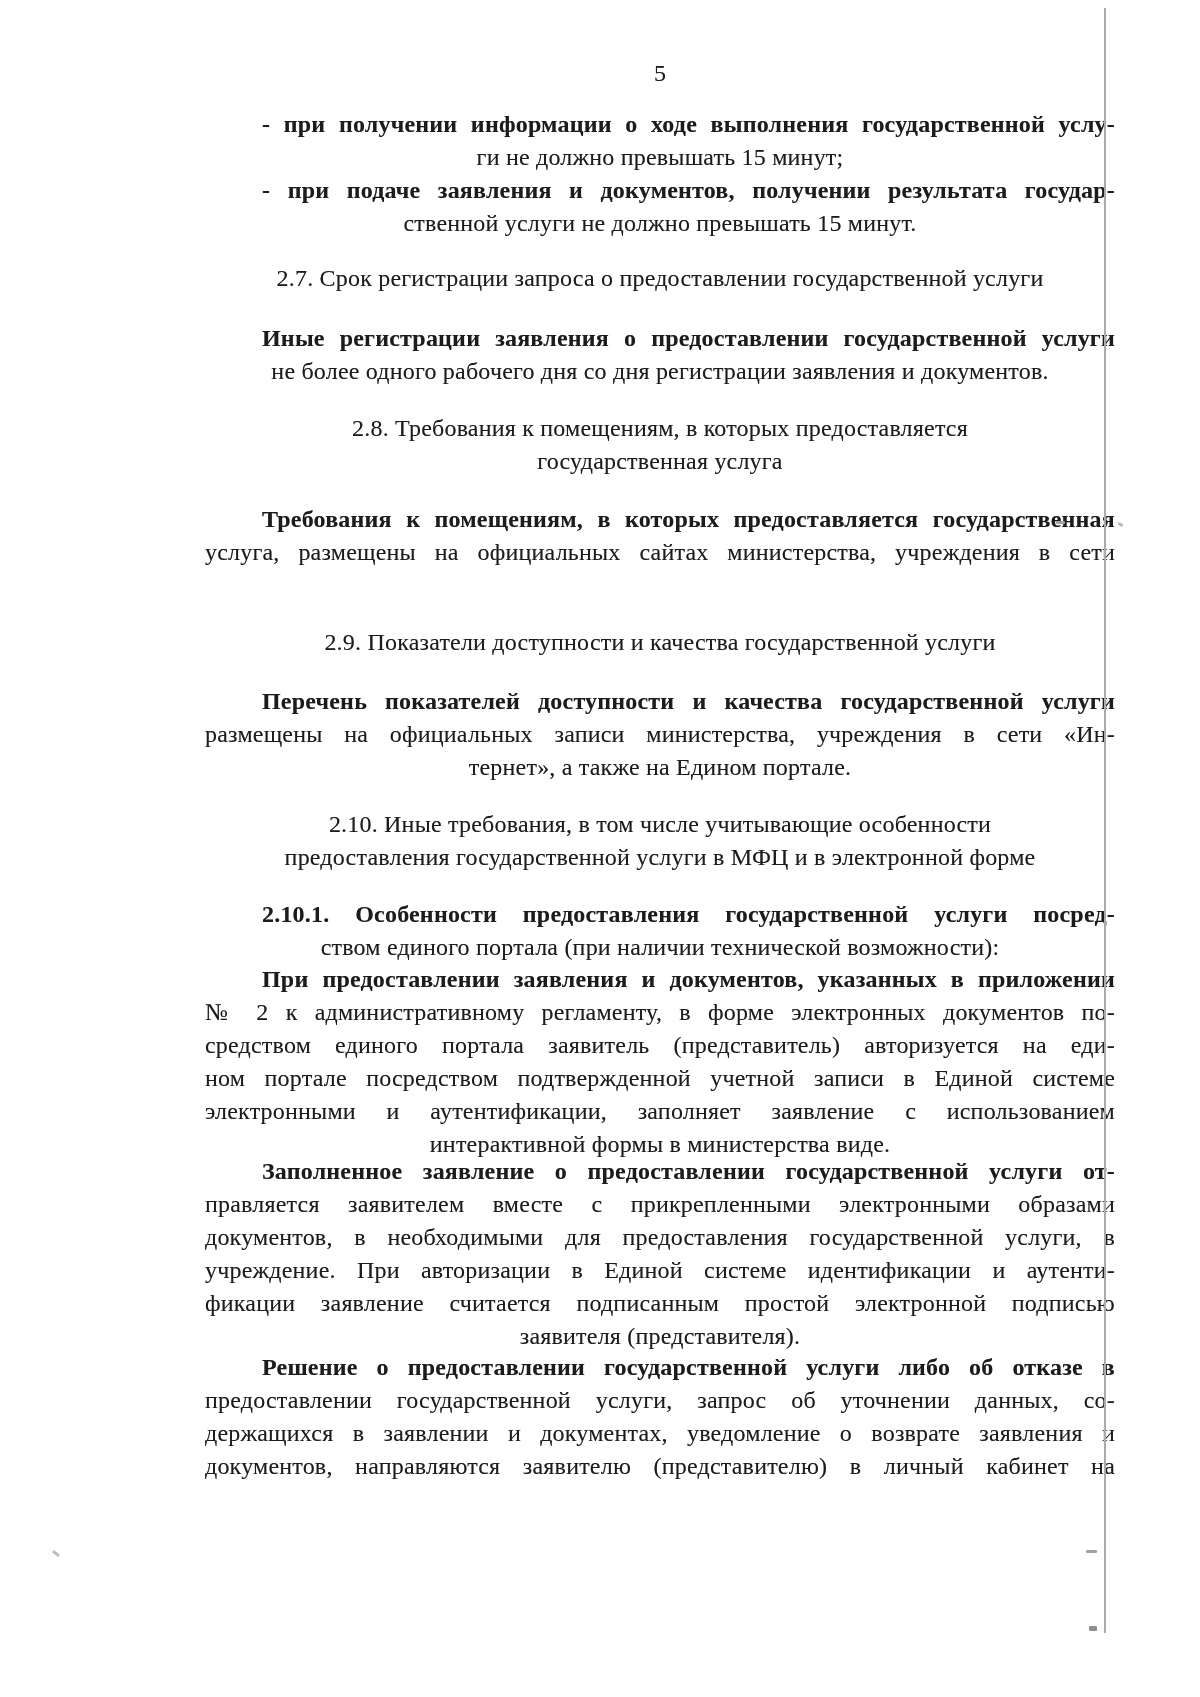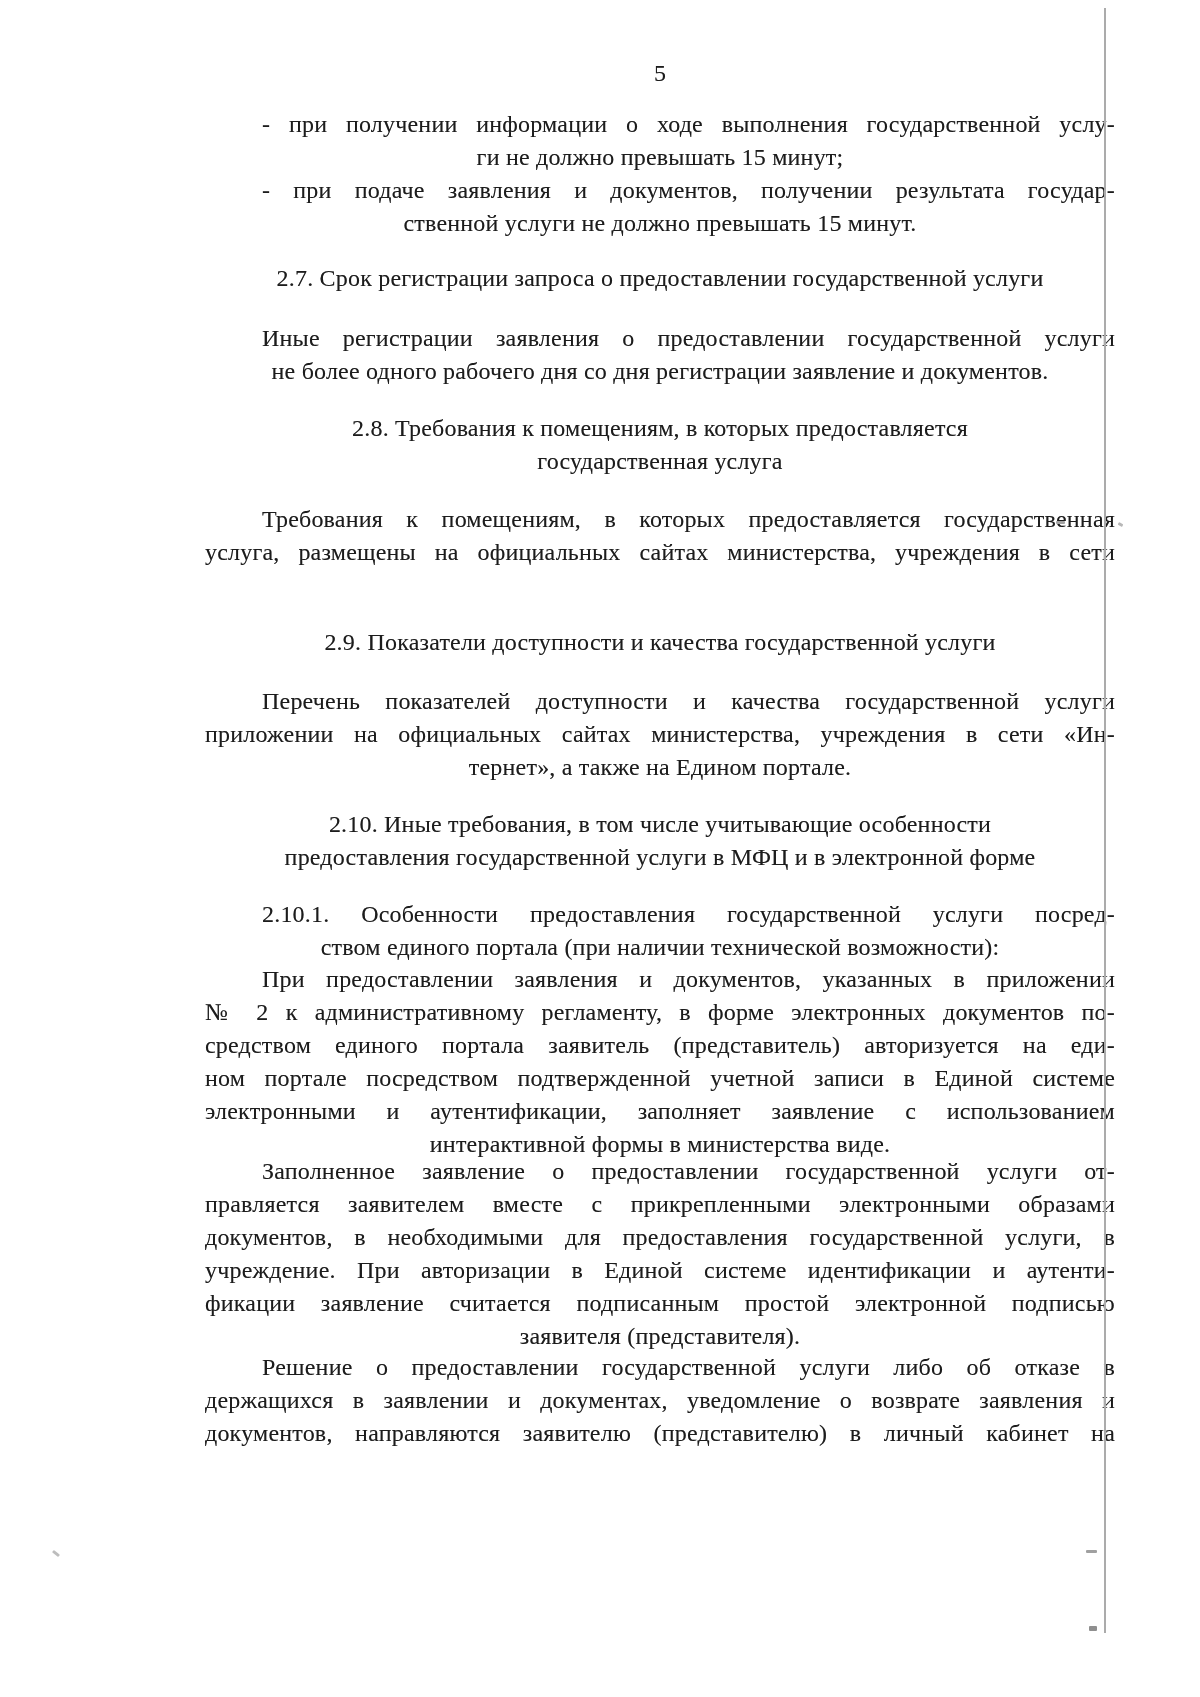--- a/index.html
+++ b/index.html
@@ -19,21 +19,21 @@
   }
   .block{position:absolute;left:205px;width:910px;}
   .ln{
     font-size:24px;line-height:33px;height:33px;
     white-space:nowrap;
     text-align:center;
     text-shadow:0 0 0.5px rgba(0,0,0,0.35);
     letter-spacing:0.2px;
   }
   .ln.j{white-space:normal;text-align:justify;text-align-last:justify;}
-  .ln.ind{text-indent:57px;}
+  .ln.ind{text-indent:57px;font-weight:bold;}
   .ln.ctr{white-space:normal;text-align:left;text-align-last:center;}
   .scanline{
     position:absolute;left:1104px;top:8px;width:2px;height:1625px;
     background:var(--line-color,#ababab);
   }
   .speck{position:absolute;background:#9a9a9a;border-radius:1px;}
   .speck.s1{left:1056px;top:521px;width:9px;height:3px;background:#a3a3a3;}
   .speck.s2{left:1118px;top:523px;width:5px;height:3px;background:#b8b8b8;transform:rotate(30deg);}
   .speck.s3{left:1086px;top:1550px;width:11px;height:3px;background:#a0a0a0;}
   .speck.s4{left:1089px;top:1626px;width:8px;height:5px;background:#8f8f8f;}
@@ -52,40 +52,40 @@
     <div class="ln j ind">- при подаче заявления и документов, получении результата государ-</div>
     <div class="ln">ственной услуги не должно превышать 15 минут.</div>
   </div>
 
   <div class="block" style="top:262px">
     <div class="ln ctr">2.7. Срок регистрации запроса о предоставлении государственной услуги</div>
   </div>
 
   <div class="block" style="top:322px">
     <div class="ln j ind">Иные регистрации заявления о предоставлении государственной услуги</div>
-    <div class="ln">не более одного рабочего дня со дня регистрации заявление и документов.</div>
+    <div class="ln">не более одного рабочего дня со дня регистрации заявления и документов.</div>
   </div>
 
   <div class="block" style="top:412px">
     <div class="ln ctr">2.8. Требования к помещениям, в которых предоставляется</div>
     <div class="ln ctr">государственная услуга</div>
   </div>
 
   <div class="block" style="top:503px">
     <div class="ln j ind">Требования к помещениям, в которых предоставляется государственная</div>
     <div class="ln j">услуга, размещены на официальных сайтах министерства, учреждения в сети</div>
   </div>
 
   <div class="block" style="top:626px">
     <div class="ln ctr">2.9. Показатели доступности и качества государственной услуги</div>
   </div>
 
   <div class="block" style="top:685px">
     <div class="ln j ind">Перечень показателей доступности и качества государственной услуги</div>
-    <div class="ln j">приложении на официальных сайтах министерства, учреждения в сети «Ин-</div>
+    <div class="ln j">размещены на официальных записи министерства, учреждения в сети «Ин-</div>
     <div class="ln">тернет», а также на Едином портале.</div>
   </div>
 
   <div class="block" style="top:808px">
     <div class="ln ctr">2.10. Иные требования, в том числе учитывающие особенности</div>
     <div class="ln ctr">предоставления государственной услуги в МФЦ и в электронной форме</div>
   </div>
 
   <div class="block" style="top:898px">
     <div class="ln j ind">2.10.1. Особенности предоставления государственной услуги посред-</div>
@@ -105,20 +105,21 @@
     <div class="ln j ind">Заполненное заявление о предоставлении государственной услуги от-</div>
     <div class="ln j">правляется заявителем вместе с прикрепленными электронными образами</div>
     <div class="ln j">документов, в необходимыми для предоставления государственной услуги, в</div>
     <div class="ln j">учреждение. При авторизации в Единой системе идентификации и аутенти-</div>
     <div class="ln j">фикации заявление считается подписанным простой электронной подписью</div>
     <div class="ln">заявителя (представителя).</div>
   </div>
 
   <div class="block" style="top:1351px">
     <div class="ln j ind">Решение о предоставлении государственной услуги либо об отказе в</div>
+    <div class="ln j">предоставлении государственной услуги, запрос об уточнении данных, со-</div>
     <div class="ln j">держащихся в заявлении и документах, уведомление о возврате заявления и</div>
     <div class="ln j">документов, направляются заявителю (представителю) в личный кабинет на</div>
   </div>
 
   <div class="scanline"></div>
   <div class="speck s1"></div>
   <div class="speck s2"></div>
   <div class="speck s3"></div>
   <div class="speck s4"></div>
   <div class="speck s5"></div>

